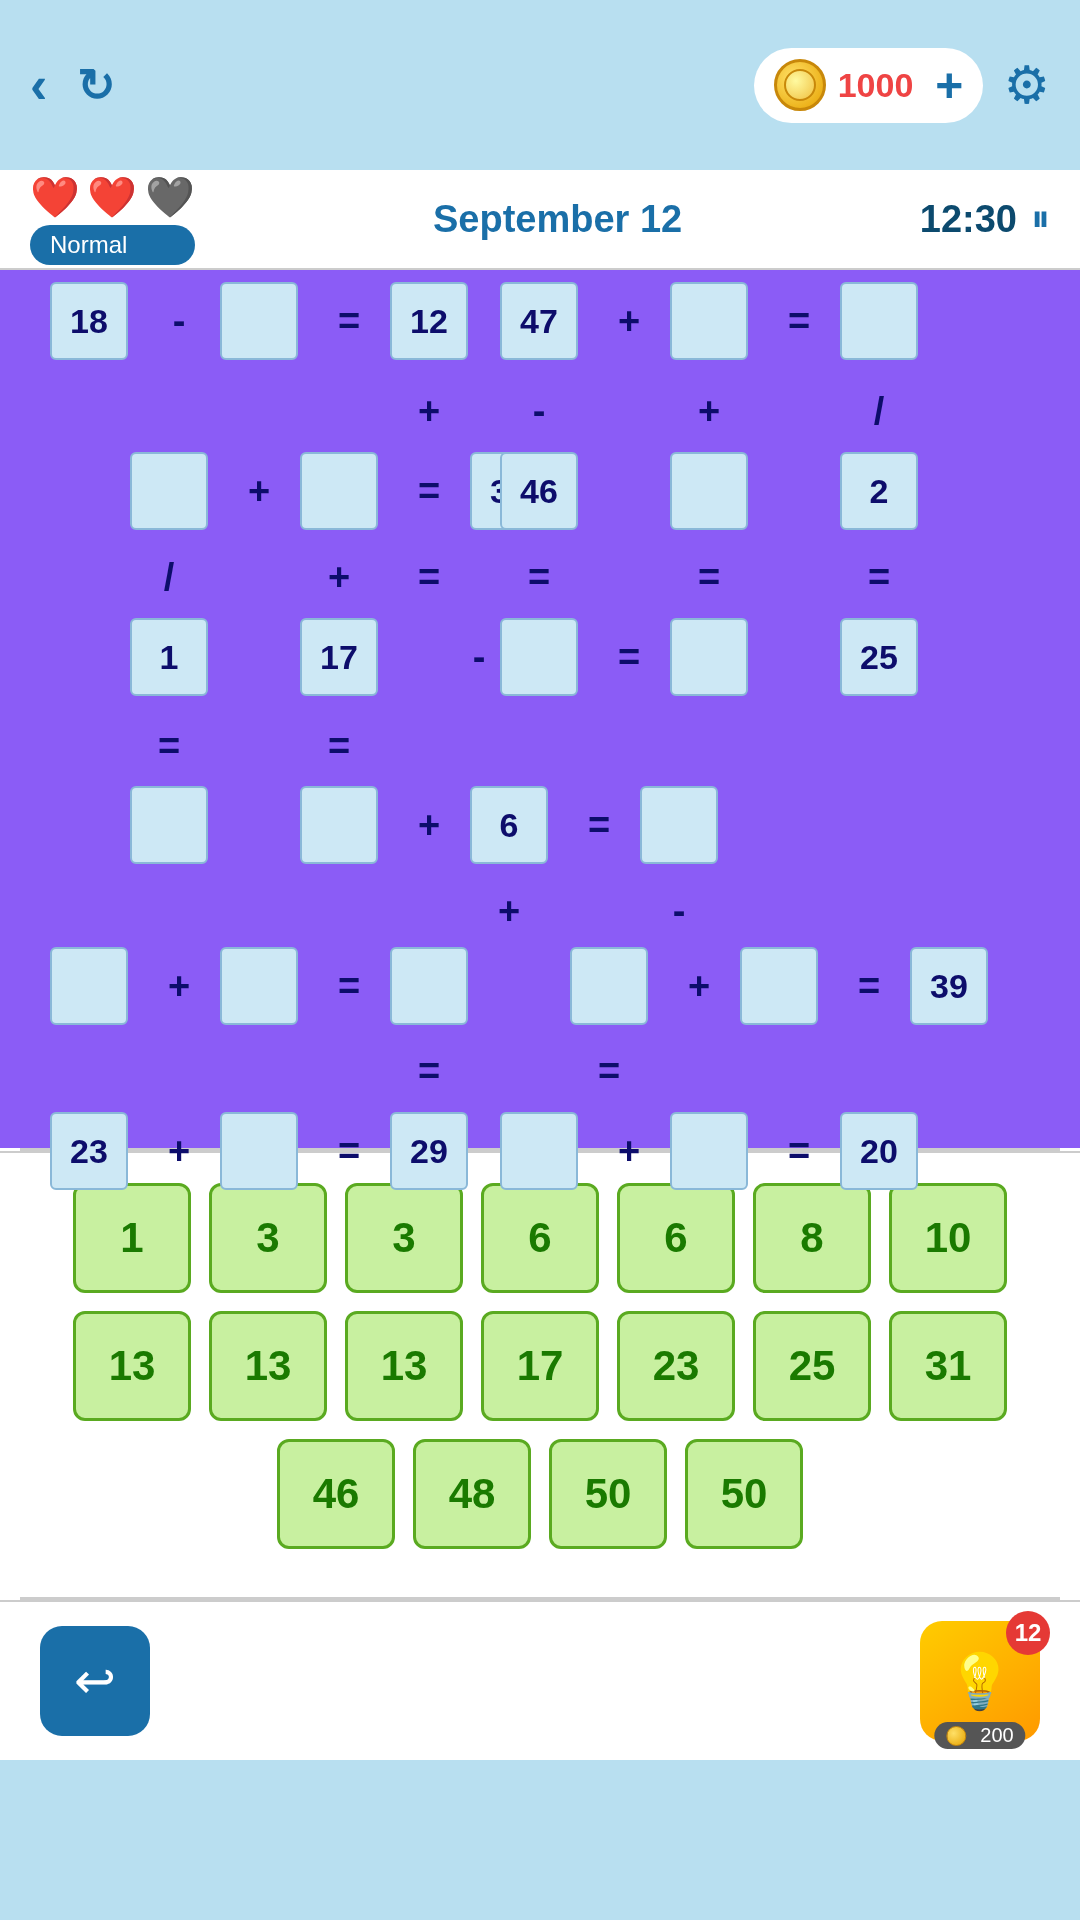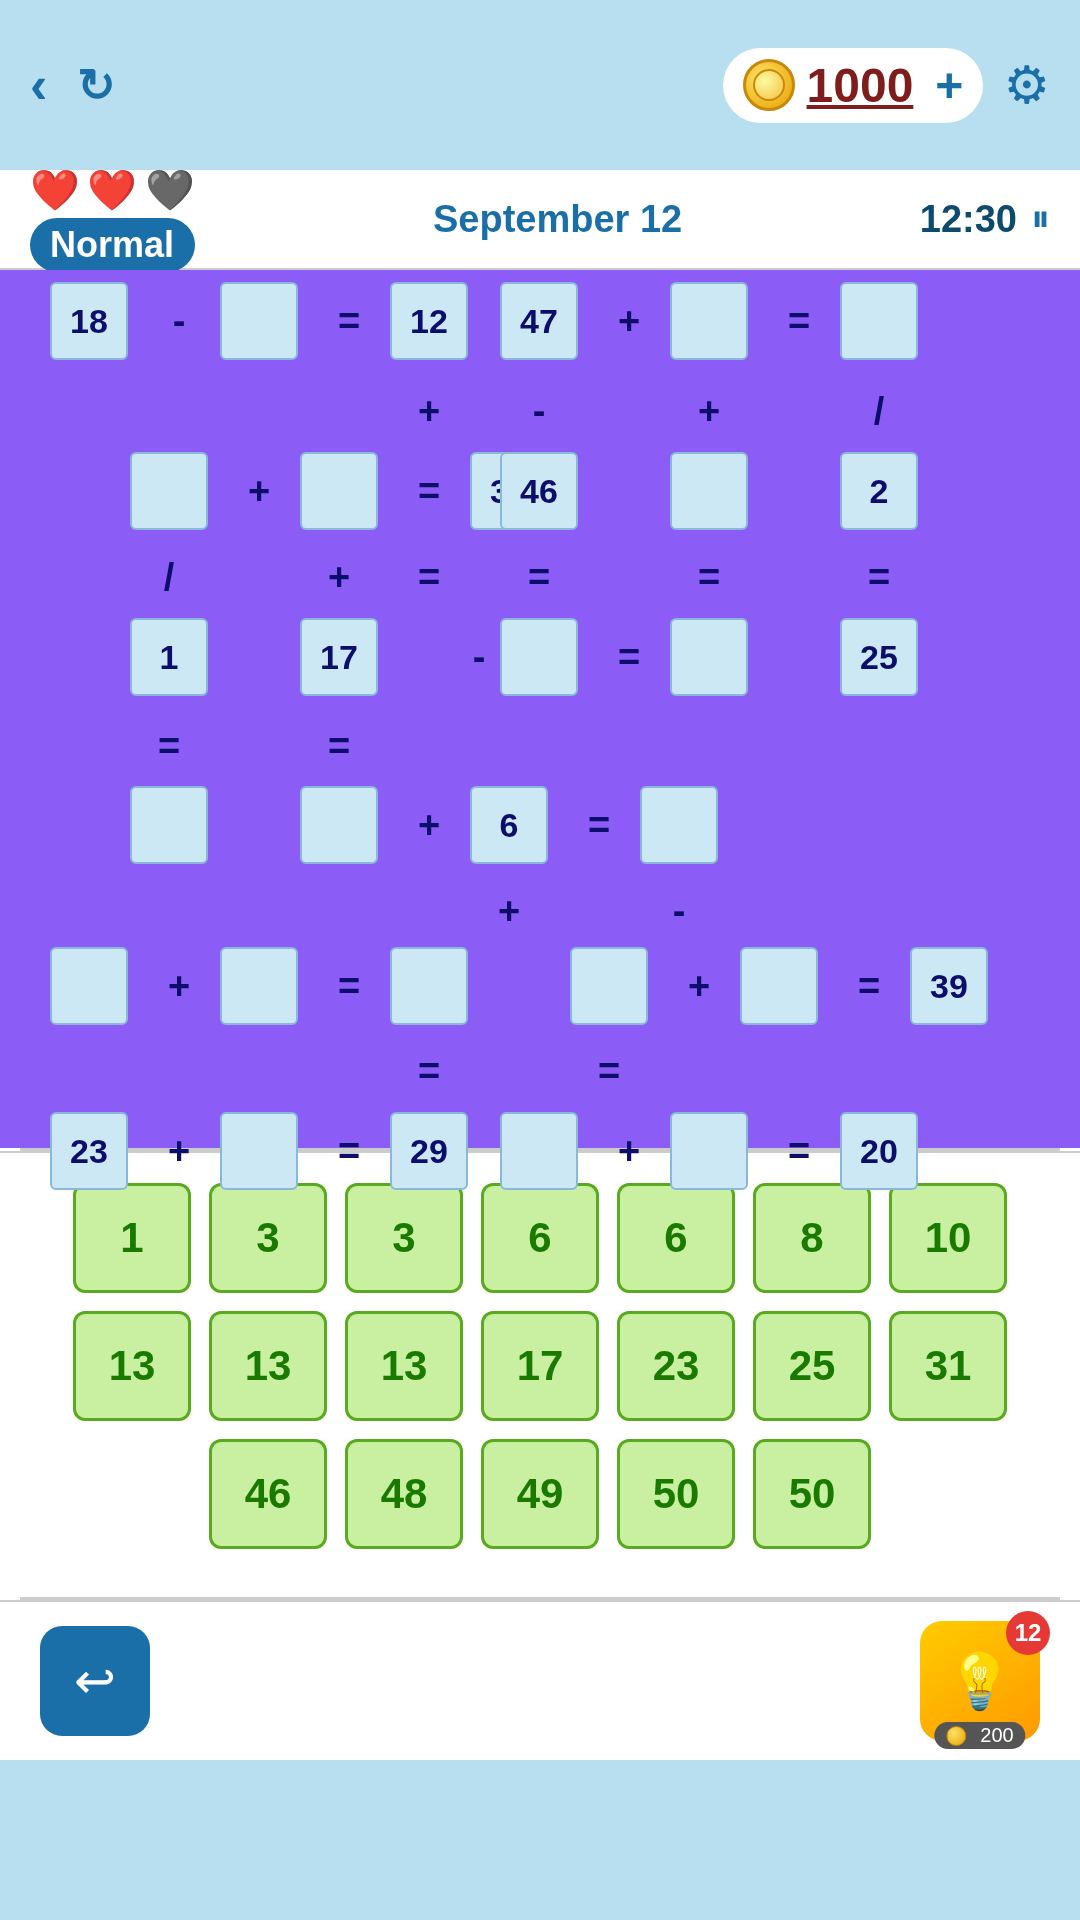--- a/index.html
+++ b/index.html
@@ -52,24 +52,23 @@
     }
     .coin-icon::after {
       content: '';
       width: 28px;
       height: 28px;
       border-radius: 50%;
       background: radial-gradient(circle at 35% 35%, #fffaa0, #f0c040);
       border: 2px solid #c8880a;
     }
     .coins-value {
-      font-size: 48px;
-      font-weight: bold;
-      color: #7f1d1d;
-      text-decoration: underline;
+      font-size: 34px;
+      font-weight: bold;
+      color: #ef4444;
     }
     .plus-btn {
       font-size: 48px;
       color: #1a6fa8;
       font-weight: bold;
       cursor: pointer;
       margin-left: 10px;
     }
     .gear-icon {
       font-size: 52px;
@@ -93,22 +92,22 @@
       gap: 8px;
     }
     .heart {
       font-size: 40px;
     }
     .normal-badge {
       background: #1a6fa8;
       color: white;
       border-radius: 30px;
       padding: 6px 20px;
-      font-size: 36px;
-      font-weight: bold;
+      font-size: 24px;
+      font-weight: normal;
       margin-top: 4px;
     }
     .date-label {
       font-size: 38px;
       color: #1a6fa8;
       font-weight: bold;
     }
     .timer-area {
       display: flex;
       align-items: center;
@@ -404,21 +403,20 @@
       <div class="tile">13</div>
       <div class="tile">13</div>
       <div class="tile">17</div>
       <div class="tile">23</div>
       <div class="tile">25</div>
       <div class="tile">31</div>
     </div>
     <div class="tiles-row">
       <div class="tile">46</div>
       <div class="tile">48</div>
-      <div class="tile">49</div>
       <div class="tile">50</div>
       <div class="tile">50</div>
     </div>
   </div>
 
   <div style="height:3px; background:#ccc; margin:0 20px;"></div>
 
   <div class="bottom-bar">
     <div class="undo-btn">↩</div>
     <div style="position:relative;">

